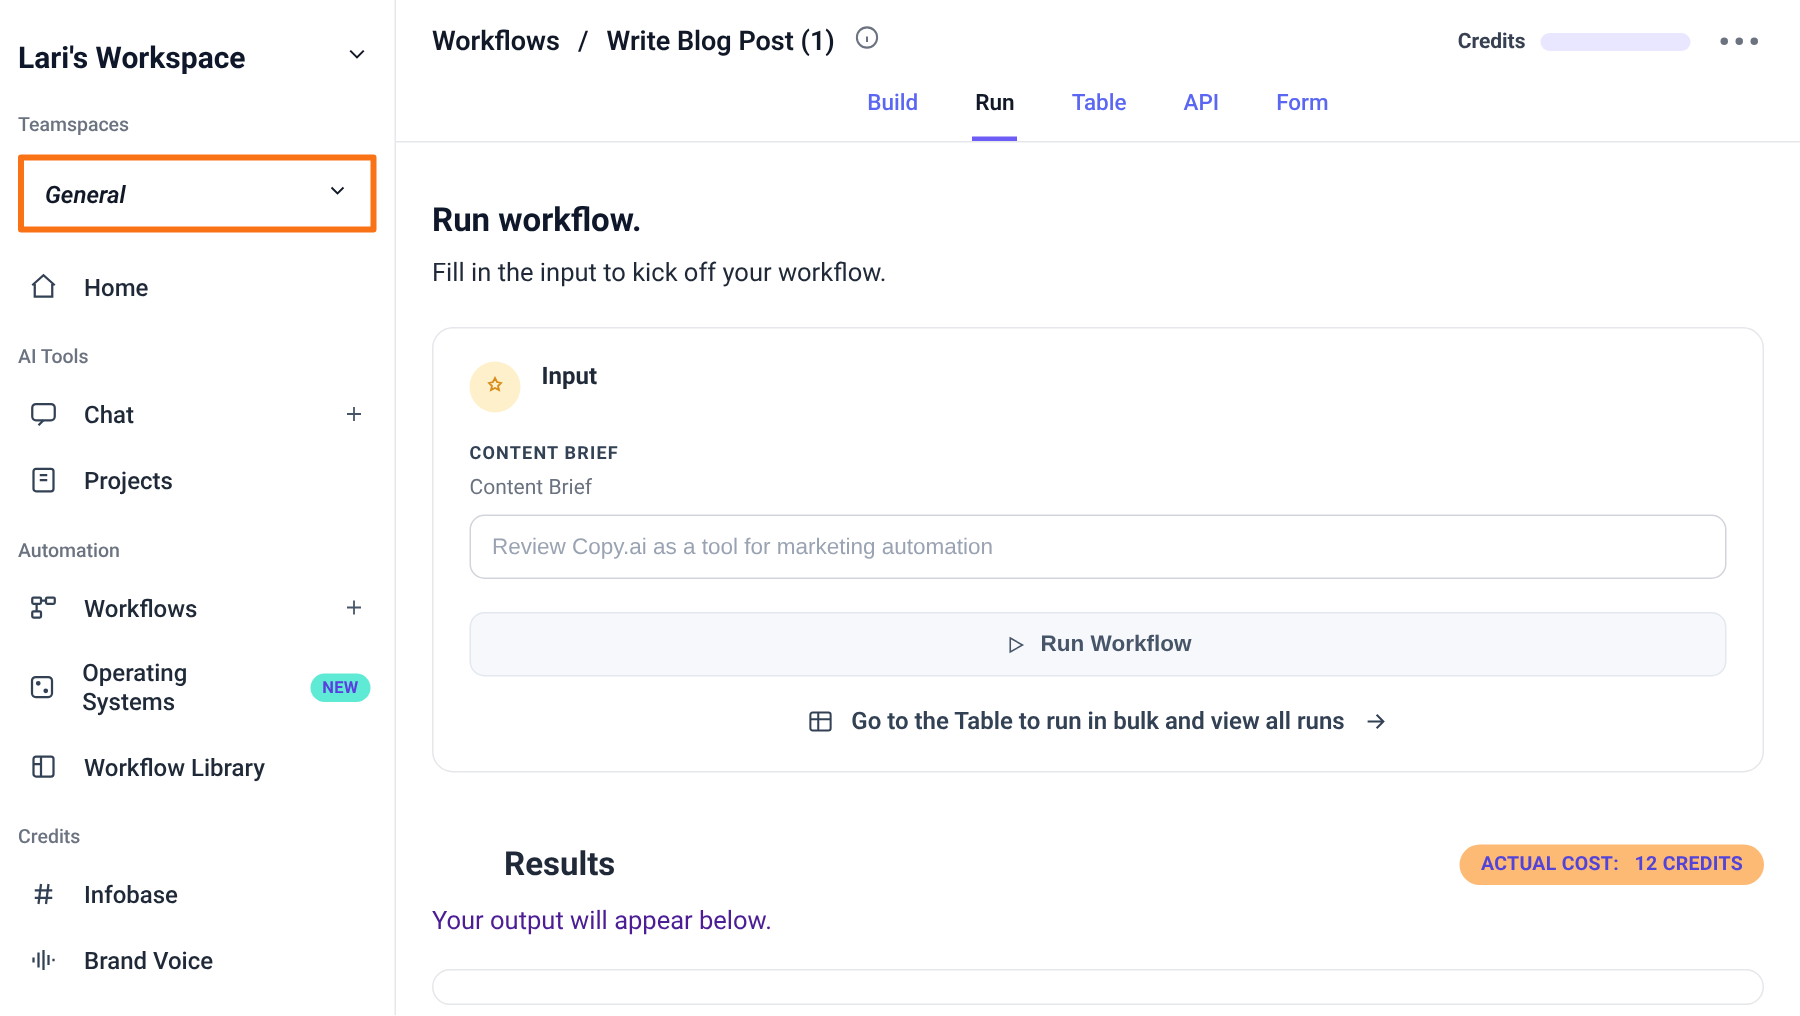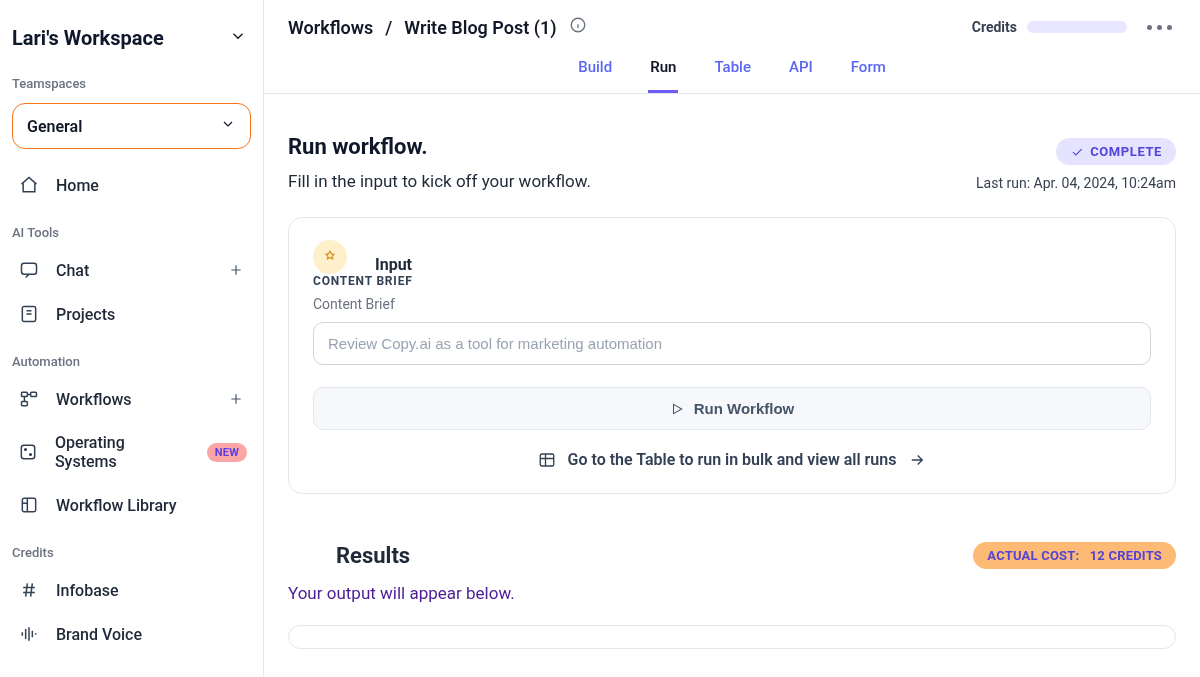--- a/index.html
+++ b/index.html
@@ -10,32 +10,32 @@
     }
 
     
     .sidebar { width: 264px; border-right: 1px solid #e5e7eb; padding: 18px 10px 0 10px; display: flex; flex-direction: column; background:#fff; }
     .ws-header { display: flex; align-items: center; justify-content: space-between; padding: 8px 6px 8px 2px; cursor:pointer; }
     .ws-title { font-size: 20px; font-weight: 700; color: #0f172a; }
     .ws-caret svg { width: 18px; height: 18px; }
 
     .section-label { font-size: 13px; color: #6b7280; font-weight: 500; padding: 18px 4px 8px 2px; }
 
-    .teamspace-select { border: 1px solid #f97316; border-radius: 13px; padding: 12px 14px; display: flex; align-items: center; justify-content: space-between; cursor: pointer; margin: 4px 2px 6px 2px; }
+    .teamspace-select { border: 4px solid #f97316; border-radius: 2px; padding: 12px 14px; display: flex; align-items: center; justify-content: space-between; cursor: pointer; margin: 4px 2px 6px 2px; font-style: italic; }
     .teamspace-name { font-size: 16px; font-weight: 600; color: #111827; }
 
     .nav-item { display: flex; align-items: center; gap: 14px; padding: 12px 6px; border-radius: 8px; cursor: pointer; }
     .nav-icon { width: 26px; display:flex; justify-content:center; }
     .nav-icon svg { width: 20px; height: 20px; stroke: #334155; }
     .nav-label { font-size: 16px; color: #1f2937; font-weight: 500; }
     .nav-row { display:flex; align-items:center; justify-content:space-between; padding-right:6px;}
     .plus-btn { width: 22px; height: 22px; display:flex; align-items:center; justify-content:center; cursor:pointer; }
     .plus-btn svg { width: 16px; height: 16px; stroke:#475569; }
 
-    .badge-new { background:#fca5a5; color:#5b3ee0; font-size:11px; font-weight:700; padding:3px 8px; border-radius:10px; margin-left:8px; letter-spacing:0.2px;}
+    .badge-new { background:#5eead4; color:#5b3ee0; font-size:11px; font-weight:700; padding:3px 8px; border-radius:10px; margin-left:8px; letter-spacing:0.2px;}
 
     
     .main { flex:1; display:flex; flex-direction:column; }
     .top-breadcrumb { display:flex; align-items:center; justify-content:space-between; padding: 16px 24px 12px 24px; }
     .bc-left { display:flex; align-items:center; gap:12px; font-size:18px; font-weight:600; color:#111827;}
     .bc-sep { color:#0f172a; font-weight:500;}
     .info-icon svg { width:18px; height:18px; stroke:#6b7280;}
     .bc-right { display:flex; align-items:center; gap:16px; }
     .credits { display:flex; align-items:center; gap:10px; font-size:14px; font-weight:700; color:#374151;}
     .credit-bar { width:100px; height:12px; border-radius:999px; background:#e9e6ff; }
@@ -49,21 +49,21 @@
     .content { padding: 40px 24px 0 24px; overflow-y:auto; flex:1; }
     .run-header-row { display:flex; align-items:flex-start; justify-content:space-between;gap:12px; }
     .run-title { font-size:22px; font-weight:700; color:#0f172a; margin-bottom:12px;}
     .run-sub { font-size:17px; color:#1f2937; }
     .right-col { display:flex; flex-direction:column; align-items:flex-end; gap:10px; padding-top:4px;}
     .complete-badge { background:#e6e3ff; color:#5344d9; font-size:13px; font-weight:700; padding:6px 14px; border-radius:16px; display:flex; align-items:center; gap:6px; letter-spacing:0.6px;}
     .complete-badge svg { width:14px; height:14px; stroke:#5344d9; }
     .last-run { font-size:14px; color:#374151; }
 
     .card { border:1px solid #e5e7eb; border-radius:14px; padding:22px 24px 24px 24px; margin-top:26px; }
-    .input-head { display:flex; align-items:flex-end; gap:28px; }
+    .input-head { display:flex; align-items:flex-start; gap:14px; margin-bottom:20px; }
     .input-badge { width:34px; height:34px; border-radius:50%; background:#fff0cc; display:flex; align-items:center; justify-content:center; }
     .input-badge svg { width:16px; height:16px; stroke:#d98c1a; }
     .input-title { font-size:16px; font-weight:700; }
     .field-label { font-size:12px; font-weight:700; letter-spacing:0.8px; color:#334155; margin-bottom:8px; text-transform: uppercase;}
     .field-sub { font-size:14px; color:#6b7280; margin-bottom:10px; }
     .text-input { width:100%; border:1px solid #d1d5db; border-radius:10px; padding:12px 14px; font-size:15px; color:#374151; outline:none; }
     .text-input::placeholder { color:#9aa3b2; }
     .run-btn { width:100%; margin-top:22px; background:#f6f8fb; border:1px solid #e3e8ef; color:#475569; font-size:15px; font-weight:600; padding:12px; border-radius:10px; display:flex; align-items:center; justify-content:center; gap:10px; cursor:pointer; }
     .run-btn svg { width:14px; height:14px; stroke:#475569; fill:none;}
     .bulk-link { display:flex; align-items:center; justify-content:center; gap:12px; margin-top:20px; color:#334155; font-size:16px; font-weight:600; cursor:pointer;}
@@ -235,29 +235,20 @@
     <div class="tab">API</div>
     <div class="tab">Form</div>
   </div>
 
   <div class="content">
     <div class="run-header-row">
       <div>
         <div class="run-title">Run workflow.</div>
         <div class="run-sub">Fill in the input to kick off your workflow.</div>
       </div>
-      <div class="right-col">
-        <div class="complete-badge">
-          <svg viewBox="0 0 24 24">
-              <path d="M5 12l5 5L20 7"></path>
-            </svg>
-          <span>COMPLETE</span>
-        </div>
-        <div class="last-run">Last run: Apr. 04, 2024, 10:24am</div>
-      </div>
     </div>
 
     <div class="card">
       <div class="input-head">
         <div class="input-badge">
           <svg viewBox="0 0 24 24">
               <path d="M12 3l2 4 4 1-3 3 1 4-4-2-4 2 1-4-3-3 4-1z"></path>
             </svg>
         </div>
         <div class="input-title">Input</div>

